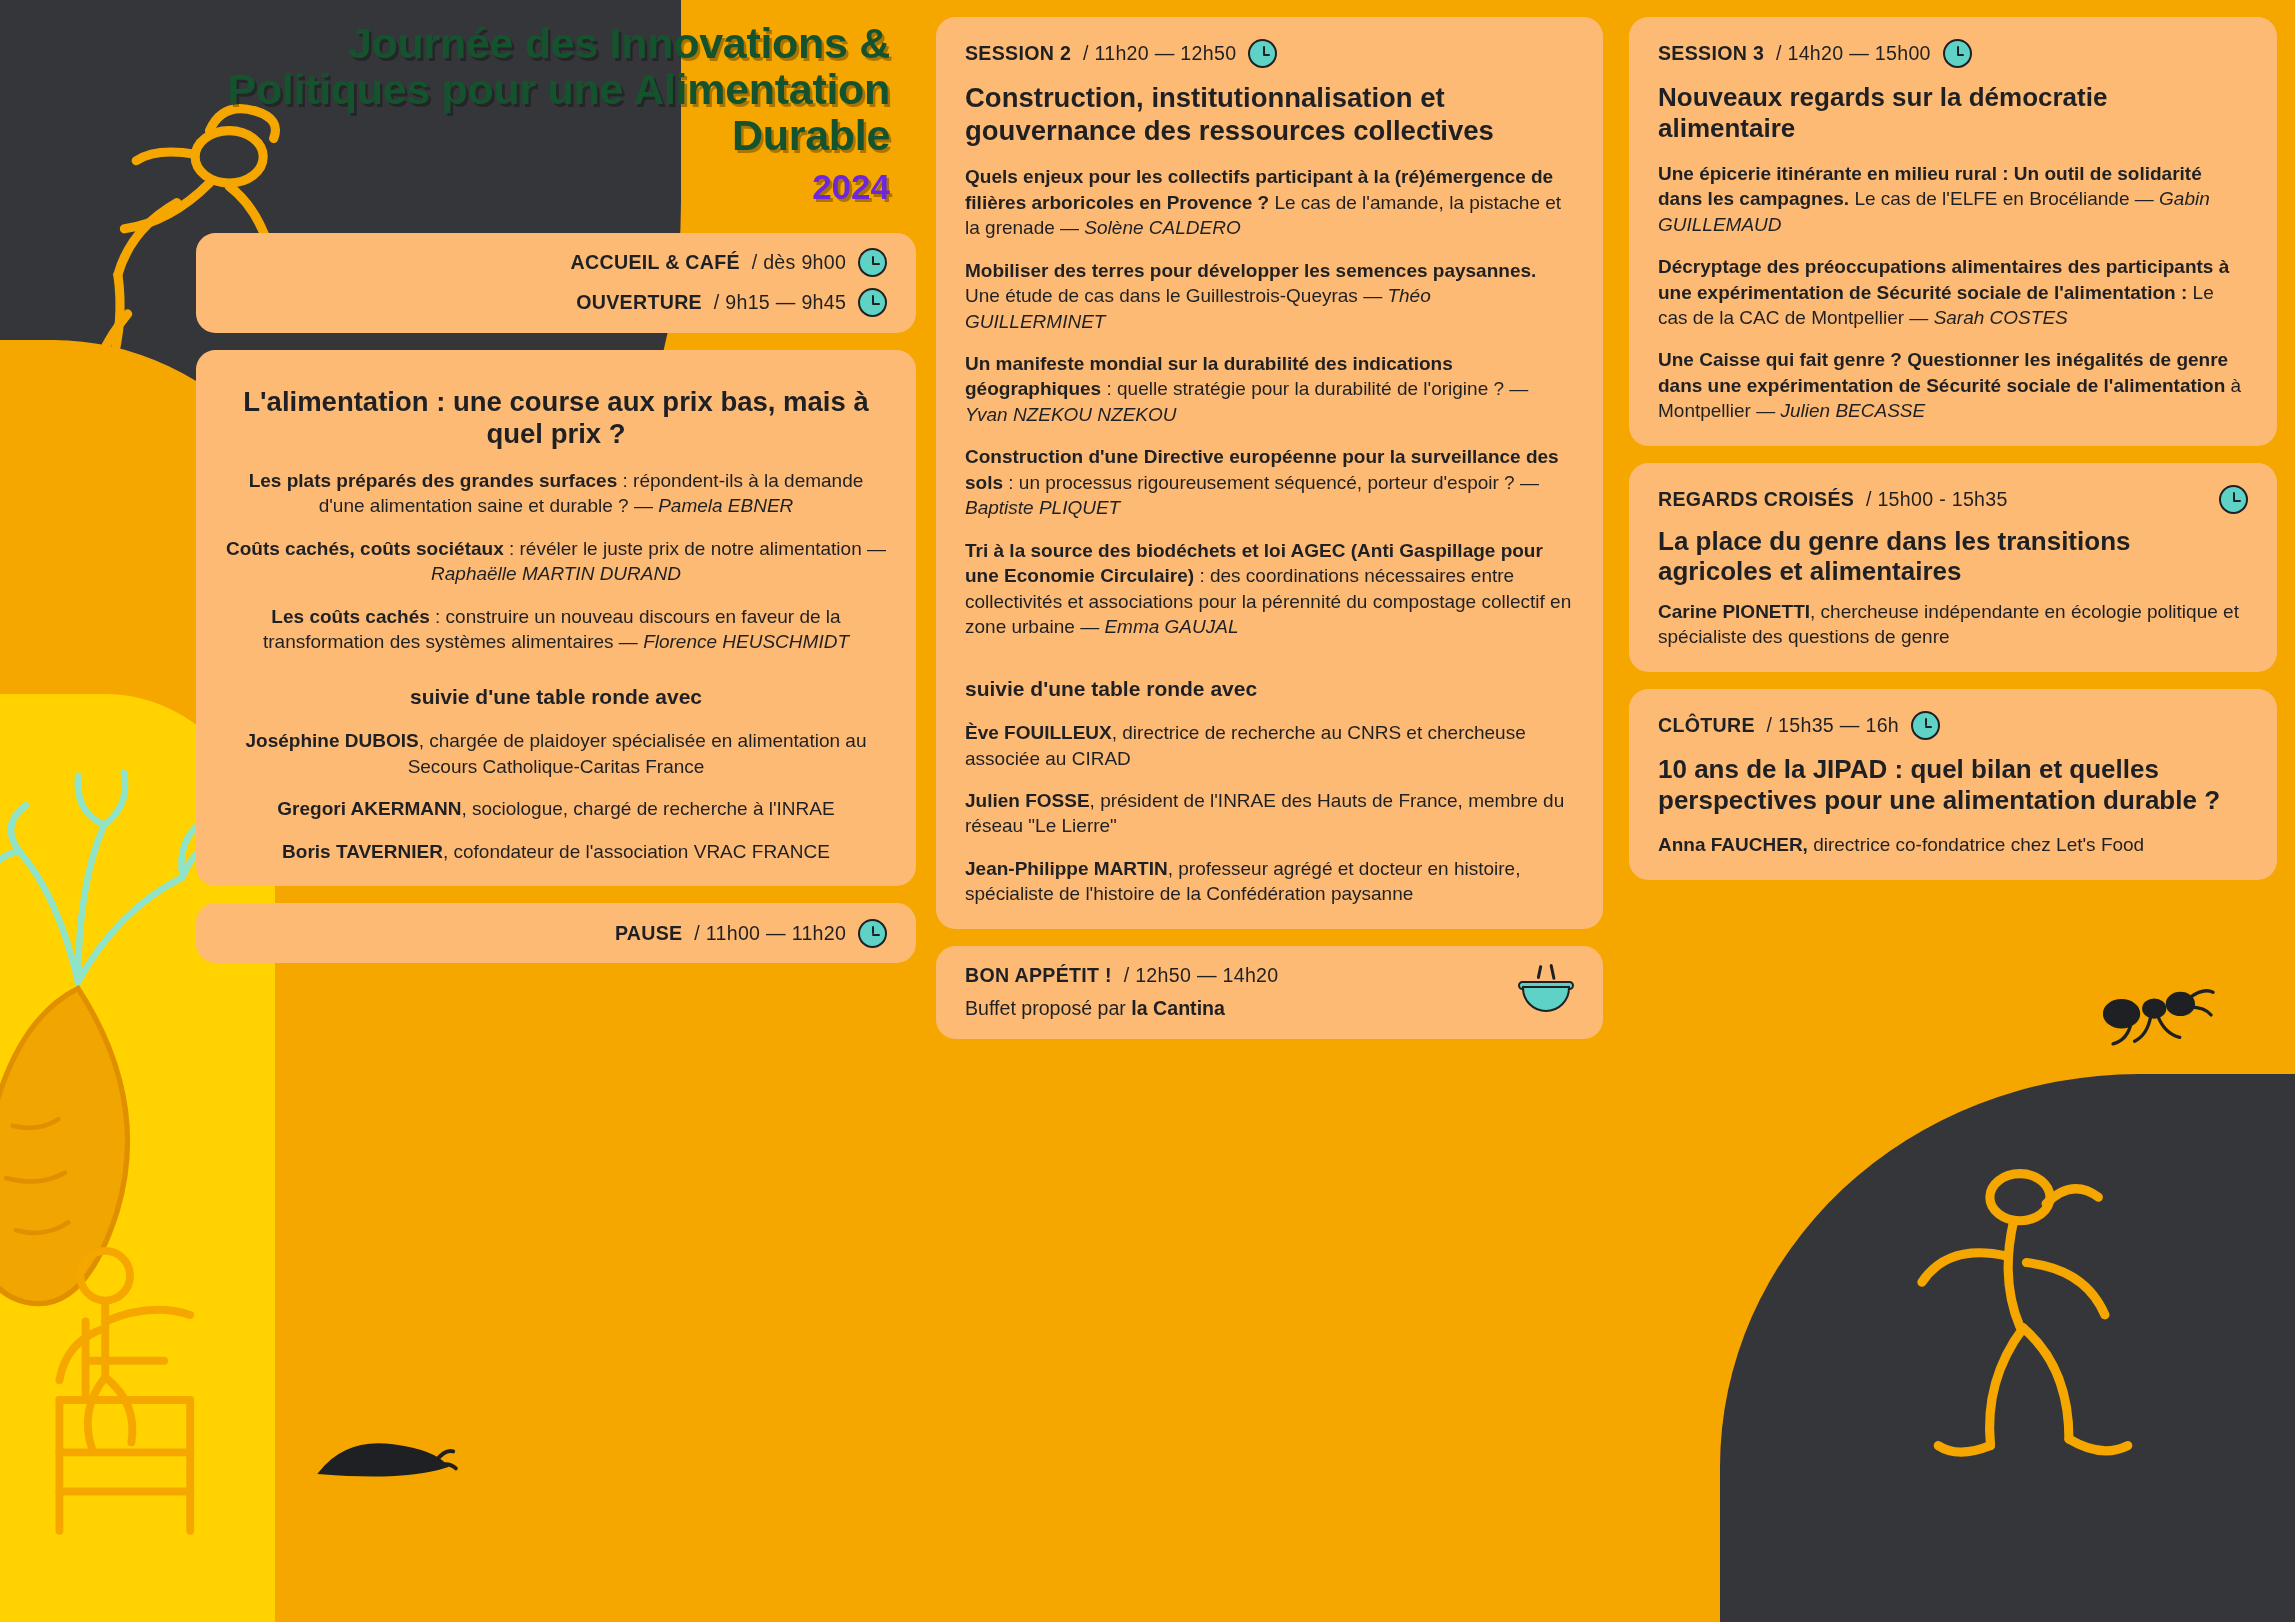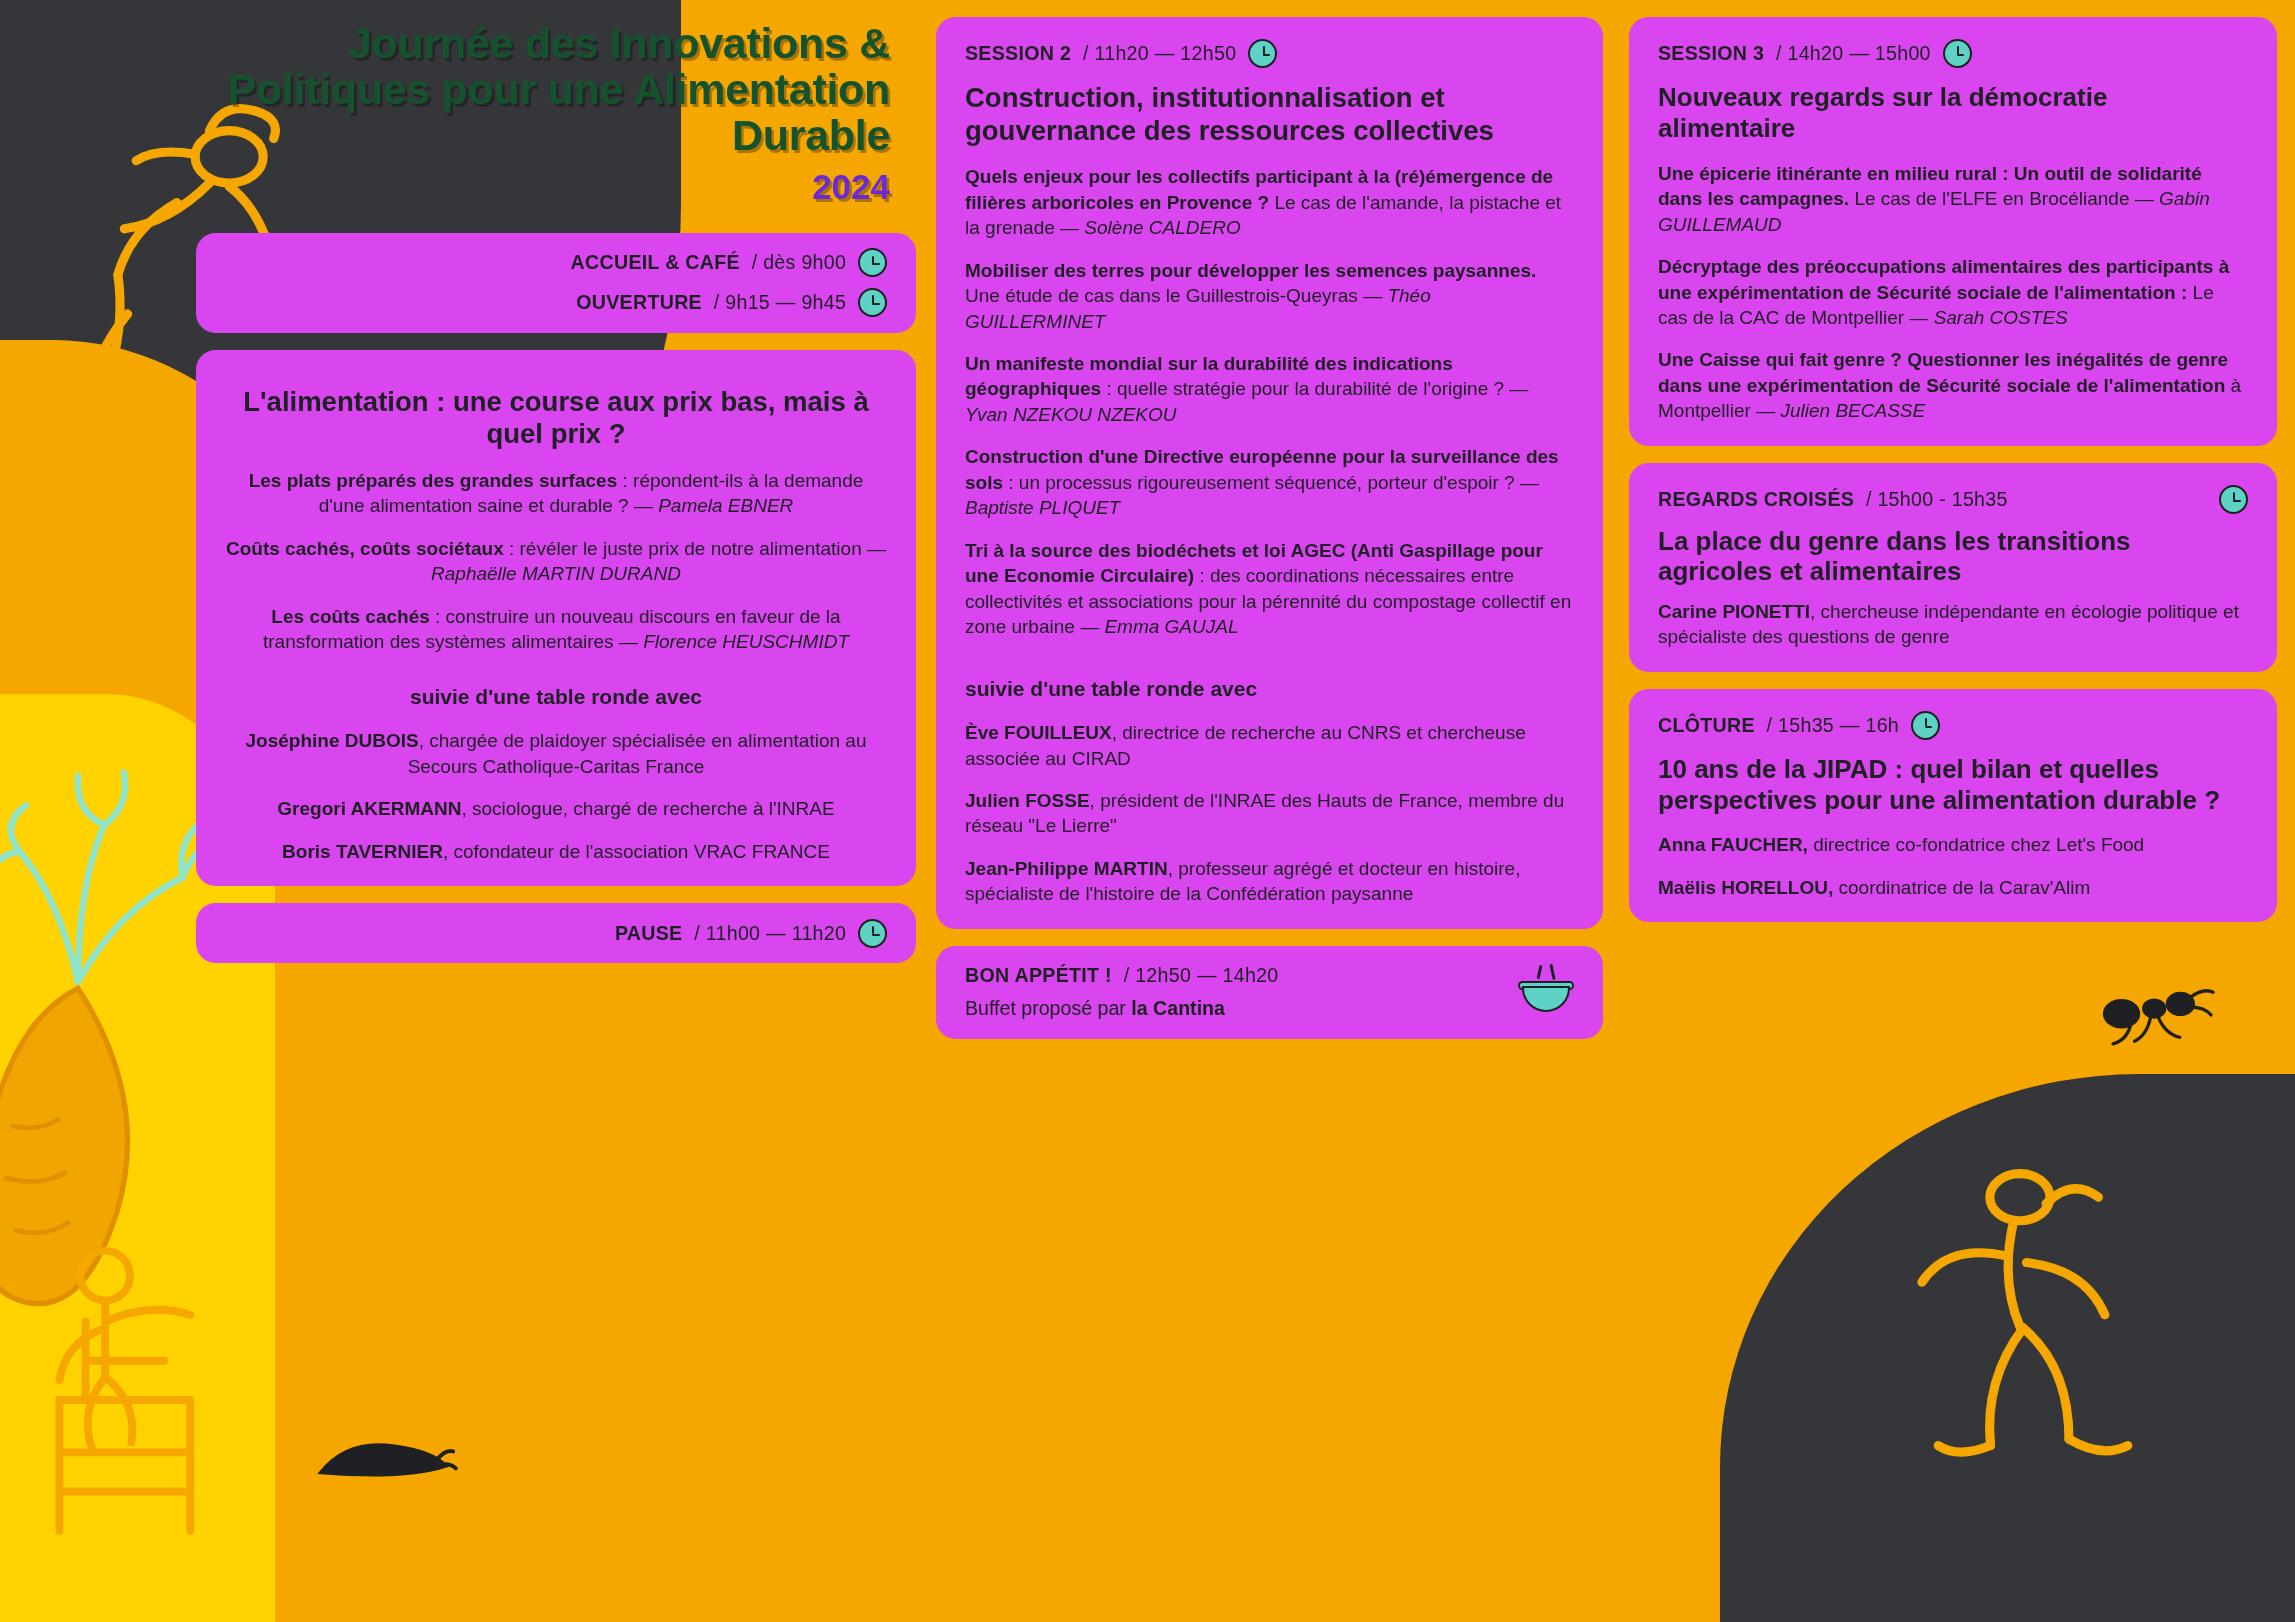--- a/index.html
+++ b/index.html
@@ -40,21 +40,21 @@
     border-top-right-radius:170px 196px;
   }
 
   
   .col { position:absolute; top:0; }
   .col-left   { left:196px;  width:720px; }
   .col-mid    { left:936px; width:667px; }
   .col-right  { left:1629px; width:648px;  }
 
   .card {
-    background:#d946ef;
+    background:#fdba74;
     border-radius:19.6px;
     padding:22px 29px;
     margin-bottom:17px;
     position:relative;
   }
   .card.tight { padding:15.7px 29px; }
 
   
   .title-wrap { padding:19.6px 26px 0 26px; text-align:right; }
   .main-title {
@@ -384,20 +384,17 @@
     <div class="card">
       <div class="sess-line">
         <span class="lbl">CLÔTURE</span>
         <span class="time">/ 15h35 — 16h</span>
         <span class="clock"></span>
       </div>
       <h2 class="sess-title small">10 ans de la JIPAD : quel bilan et quelles perspectives pour une alimentation durable ?</h2>
       <div class="item">
         <b>Anna FAUCHER,</b><span>  directrice co-fondatrice chez Let's Food</span>
       </div>
-      <div class="item">
-        <b>Maëlis HORELLOU,</b><span> coordinatrice de la Carav'Alim</span>
-      </div>
     </div>
   </div>
 
 </div>
 
 
 </body></html>

